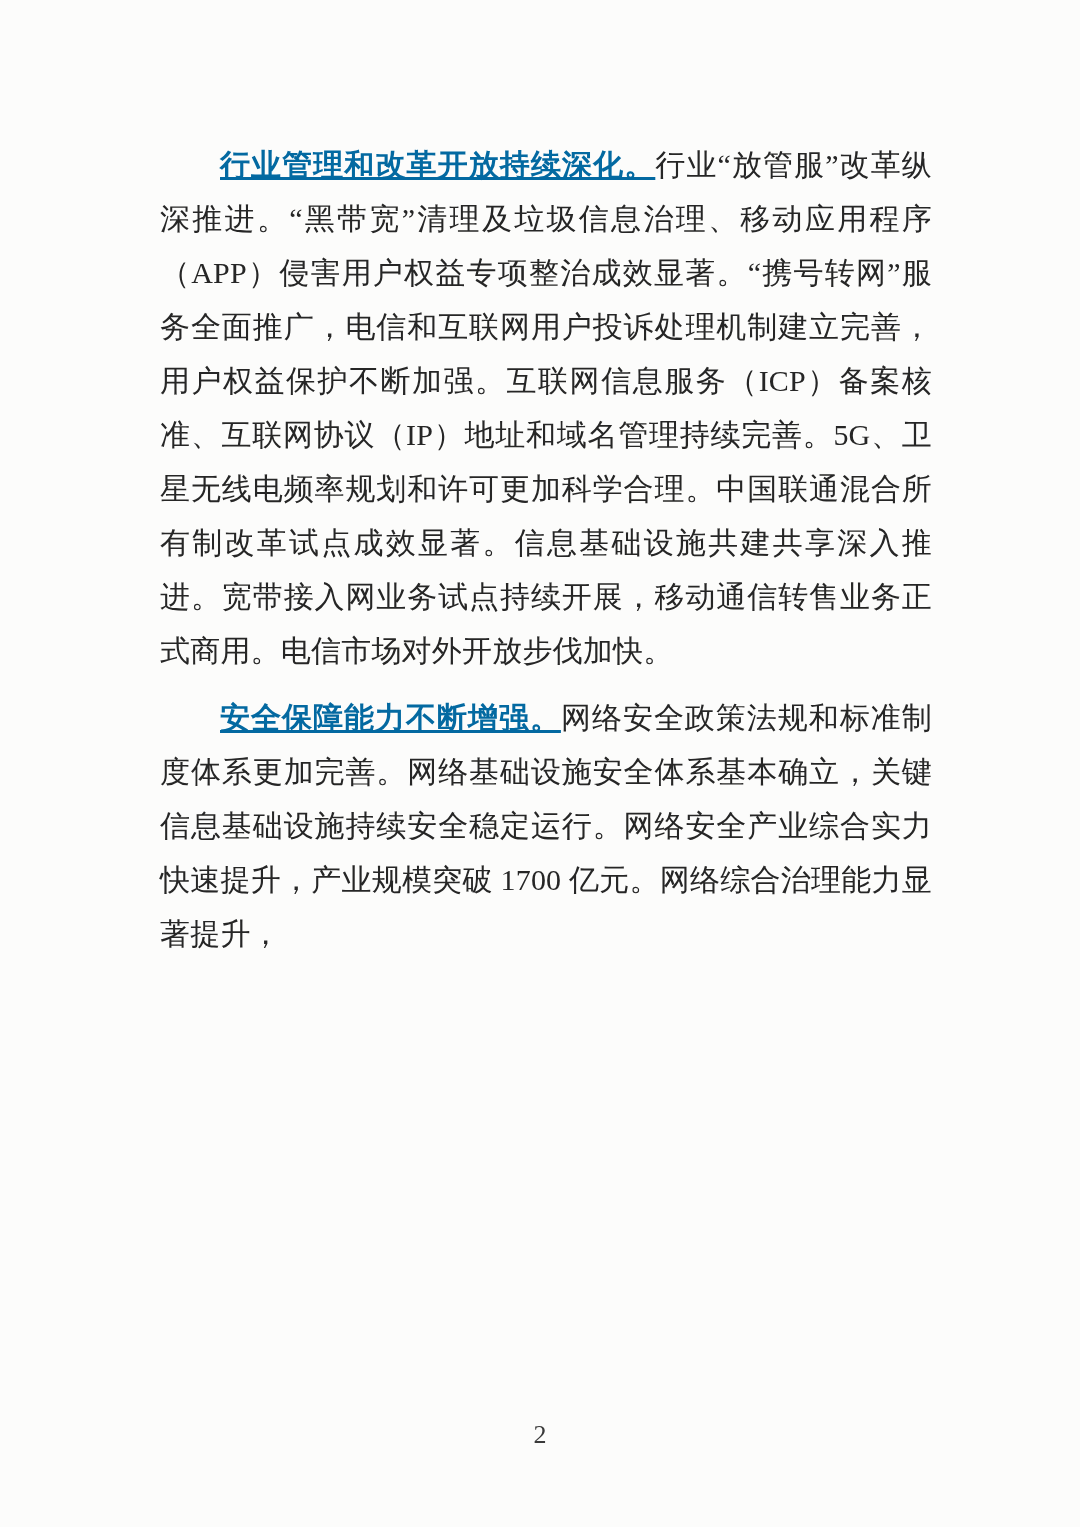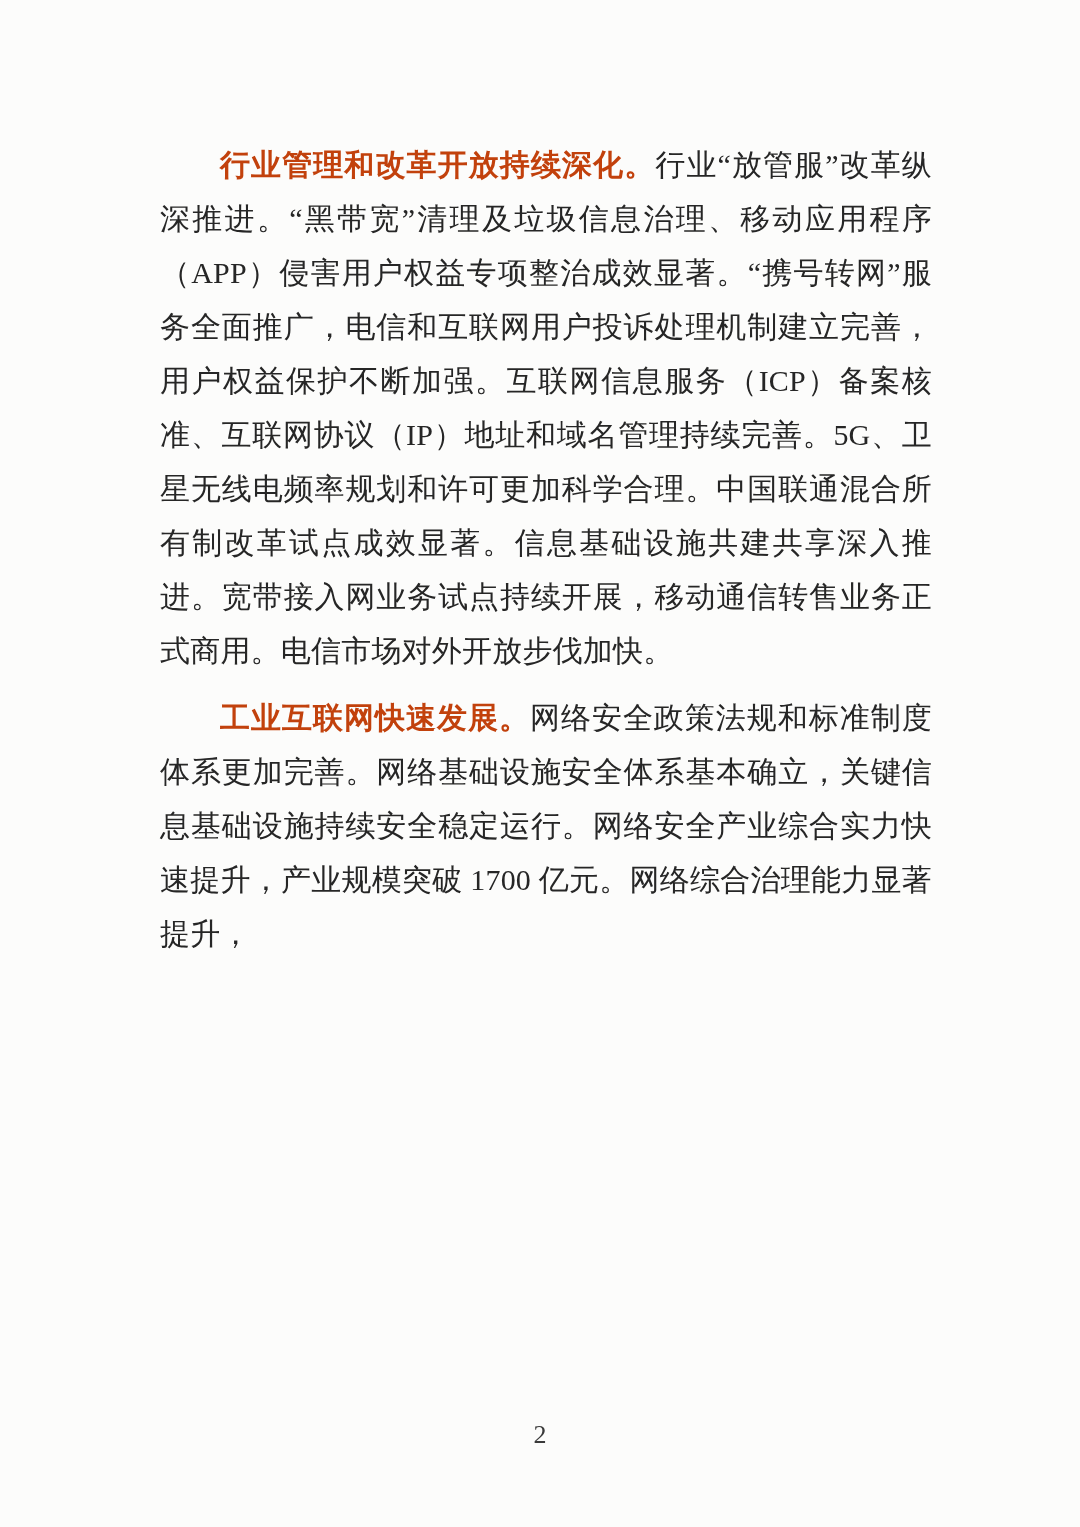--- a/index.html
+++ b/index.html
@@ -32,37 +32,38 @@
     letter-spacing: 0.2px;
   }
   .para {
     margin: 0 0 13px 0;
   }
   .para.indent {
     text-indent: 2em;
   }
   .para strong {
     font-weight: 700;
-    color: #c2410c;
+    color: #0369a1;
+    text-decoration: underline;
   }
   .page-footer {
     position: absolute;
     left: 0;
     top: 1420px;
     width: 1080px;
     text-align: center;
     font-size: 26px;
     line-height: 30px;
     color: #3a3a3a;
   }
 </style>
 </head>
 <body>
 
 <div class="page">
   <div class="text-block">
       <p class="para indent"><strong>行业管理和改革开放持续深化。</strong>行业“放管服”改革纵深推进。“黑带宽”清理及垃圾信息治理、移动应用程序（APP）侵害用户权益专项整治成效显著。“携号转网”服务全面推广，电信和互联网用户投诉处理机制建立完善，用户权益保护不断加强。互联网信息服务（ICP）备案核准、互联网协议（IP）地址和域名管理持续完善。5G、卫星无线电频率规划和许可更加科学合理。中国联通混合所有制改革试点成效显著。信息基础设施共建共享深入推进。宽带接入网业务试点持续开展，移动通信转售业务正式商用。电信市场对外开放步伐加快。</p>
-      <p class="para indent"><strong>工业互联网快速发展。</strong>网络安全政策法规和标准制度体系更加完善。网络基础设施安全体系基本确立，关键信息基础设施持续安全稳定运行。网络安全产业综合实力快速提升，产业规模突破 1700 亿元。网络综合治理能力显著提升，</p>
+      <p class="para indent"><strong>安全保障能力不断增强。</strong>网络安全政策法规和标准制度体系更加完善。网络基础设施安全体系基本确立，关键信息基础设施持续安全稳定运行。网络安全产业综合实力快速提升，产业规模突破 1700 亿元。网络综合治理能力显著提升，</p>
     </div>
   <div class="page-footer">
     <span>2</span>
   </div>
 </div>
 
 </body></html>

